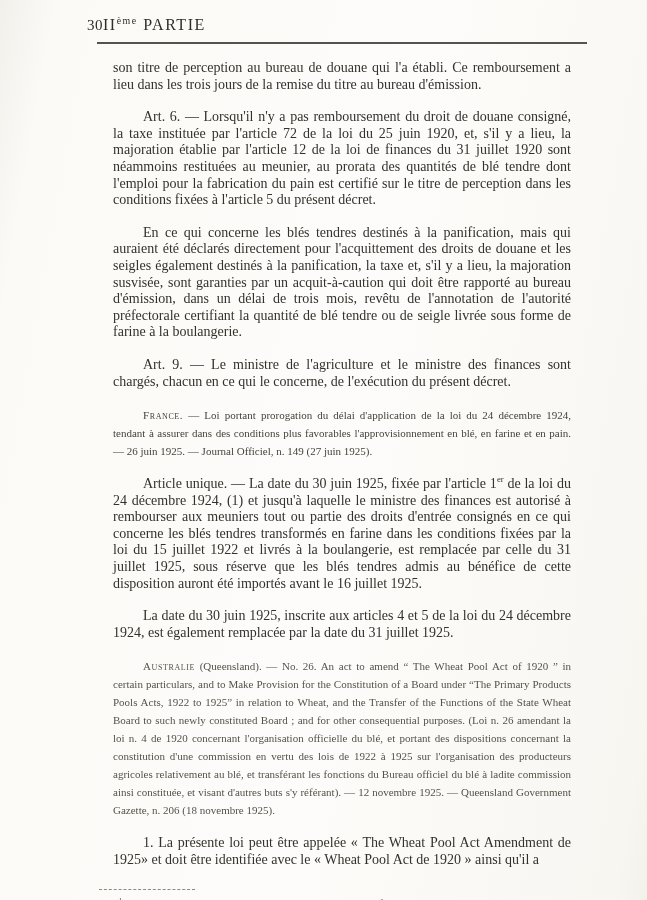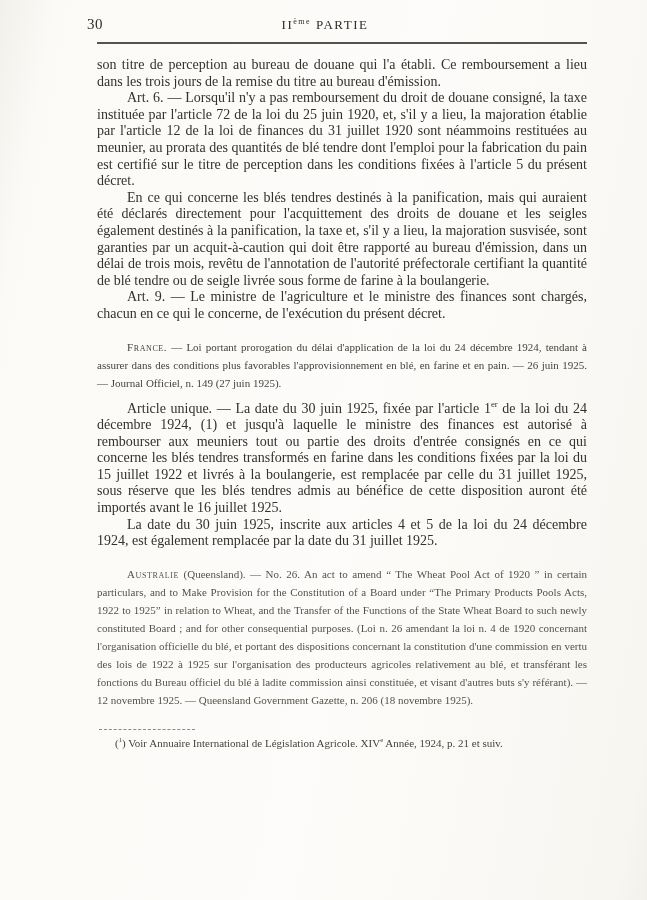--- a/index.html
+++ b/index.html
@@ -22,31 +22,31 @@
     align-items: baseline;
     height: 22px;
   }
   .pagenum {
     font-size: 15px;
     margin-left: -10px;
     letter-spacing: 0.5px;
   }
   .hdr-title {
     flex: 1;
-    text-align: center;
-    font-size: 13px;
+    text-align: left;
+    font-size: 16px;
     letter-spacing: 1.5px;
     padding-right: 40px;
   }
   .rule {
     border: none;
     border-top: 2px solid #55534d;
     margin: 4px 0 13px 0;
   }
-  .para { margin: 0; text-align: justify; }
+  .para { margin: 16px; text-align: justify; }
   .para.indent { text-indent: 30px; }
   .b { font-size: 14px; line-height: 16.6px; color: #33312b; }
   .s { font-size: 11px; line-height: 18px; color: #45433c; }
   .s.faded { color: #55524a; }
   .gap    { margin-top: 15px; }
   .gap-sm { margin-top: 9px; }
   .it  { }
   .sc  { font-variant: small-caps; letter-spacing: 0.6px; }
   .sup { vertical-align: super; font-size: 0.62em; line-height: 0; }
   .fn-sep {
@@ -72,16 +72,17 @@
   <hr class="rule">
   <div id="content">
       <p class="para b"><span>son titre de perception au bureau de douane qui l'a établi. Ce remboursement a lieu dans les trois jours de la remise du titre au bureau d'émission.</span></p>
       <p class="para b indent"><span>Art. 6. — Lorsqu'il n'y a pas remboursement du droit de douane consigné, la taxe instituée par l'article 72 de la loi du 25 juin 1920, et, s'il y a lieu, la majoration établie par l'article 12 de la loi de finances du 31 juillet 1920 sont néammoins restituées au meunier, au </span><span class="it">prorata</span><span> des quantités de blé tendre dont l'emploi pour la fabrication du pain est certifié sur le titre de perception dans les conditions fixées à l'article 5 du présent décret.</span></p>
       <p class="para b indent"><span>En ce qui concerne les blés tendres destinés à la panification, mais qui auraient été déclarés directement pour l'acquittement des droits de douane et les seigles également destinés à la panification, la taxe et, s'il y a lieu, la majoration susvisée, sont garanties par un acquit-à-caution qui doit être rapporté au bureau d'émission, dans un délai de trois mois, revêtu de l'annotation de l'autorité préfectorale certifiant la quantité de blé tendre ou de seigle livrée sous forme de farine à la boulangerie.</span></p>
       <p class="para b indent"><span>Art. 9. — Le ministre de l'agriculture et le ministre des finances sont chargés, chacun en ce qui le concerne, de l'exécution du présent décret.</span></p>
       <p class="para s indent gap"><span class="sc">France.</span><span> — Loi portant prorogation du délai d'application de la loi du 24 décembre 1924, tendant à assurer dans des conditions plus favorables l'approvisionnement en blé, en farine et en pain. — 26 juin 1925. — Journal Officiel, n. 149 (27 juin 1925).</span></p>
       <p class="para b indent gap-sm"><span class="it">Article unique.</span><span> — La date du 30 juin 1925, fixée par  l'article 1</span><span class="sup">er</span><span> de la loi du 24 décembre 1924, (1) et jusqu'à laquelle le  ministre des finances est autorisé à rembourser aux meuniers tout ou partie des droits d'entrée consignés en ce qui concerne les blés tendres transformés en farine dans les conditions fixées par la loi du 15 juillet 1922 et livrés à la boulangerie, est remplacée par celle du 31 juillet 1925, sous réserve que les blés tendres  admis au bénéfice de cette disposition auront été importés avant le 16 juillet 1925.</span></p>
       <p class="para b indent"><span>La date du 30 juin 1925, inscrite aux articles 4 et 5 de la loi du 24 décembre 1924, est également remplacée par la date du 31 juillet 1925.</span></p>
       <p class="para s faded indent gap"><span class="sc">Australie</span><span> (</span><span class="it">Queensland</span><span>). — No. 26. An act to amend “ The Wheat Pool Act of 1920 ” in certain particulars, and to Make Provision for the  Constitution of a Board under “The Primary Products Pools Acts, 1922 to 1925” in relation to Wheat, and the Transfer of the Functions of the State Wheat Board to such newly constituted Board ; and for other consequential purposes. </span><span class="it">(Loi n. 26 amendant la loi n. 4 de 1920 concernant l'organisation officielle du blé, et portant des dispositions concernant la constitution d'une commission en vertu des lois de 1922 à 1925 sur l'organisation des producteurs agricoles relativement au blé, et transférant les fonctions du Bureau officiel du blé à ladite commission ainsi constituée, et visant d'autres buts s'y référant)</span><span>. — 12 novembre 1925. — Queensland Government  Gazette, n. 206 (18 novembre 1925).</span></p>
+      <p class="para b indent gap-sm"><span>1. La présente loi peut être appelée « </span><span class="it">The Wheat Pool Act Amendment de</span><span> 1925» et doit être identifiée avec le « </span><span class="it">Wheat Pool Act de</span><span> 1920 » ainsi qu'il a</span></p>
     </div>
   <div class="fn-sep"></div>
   <div class="footnote"><span>(</span><span class="sup">1</span><span>) Voir </span><span class="it">Annuaire International de Législation Agricole</span><span>. XIV</span><span class="sup">e</span><span> Année, 1924, p. 21 et suiv.</span></div>
 </div>
 
 </body></html>

